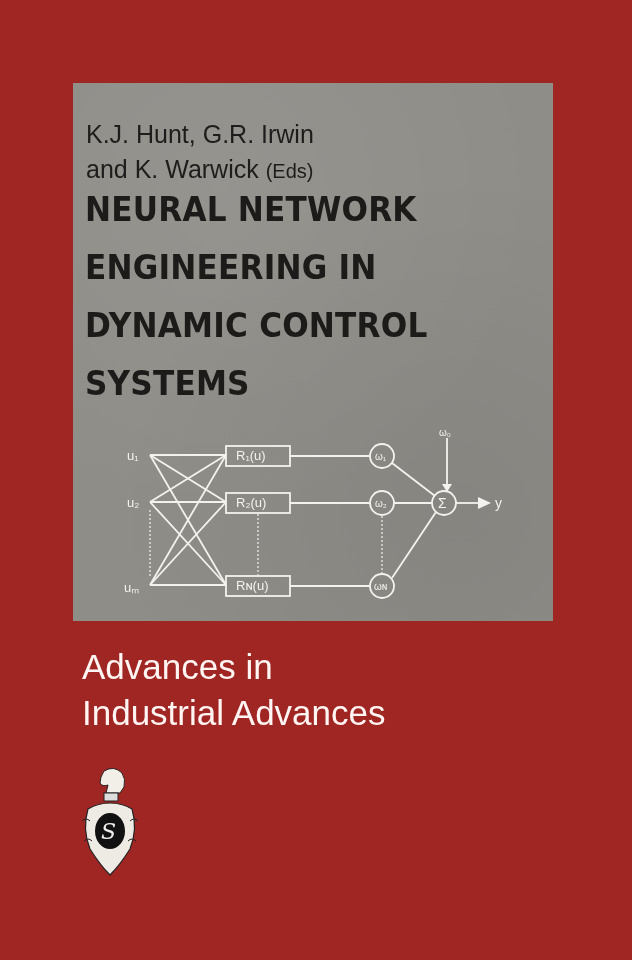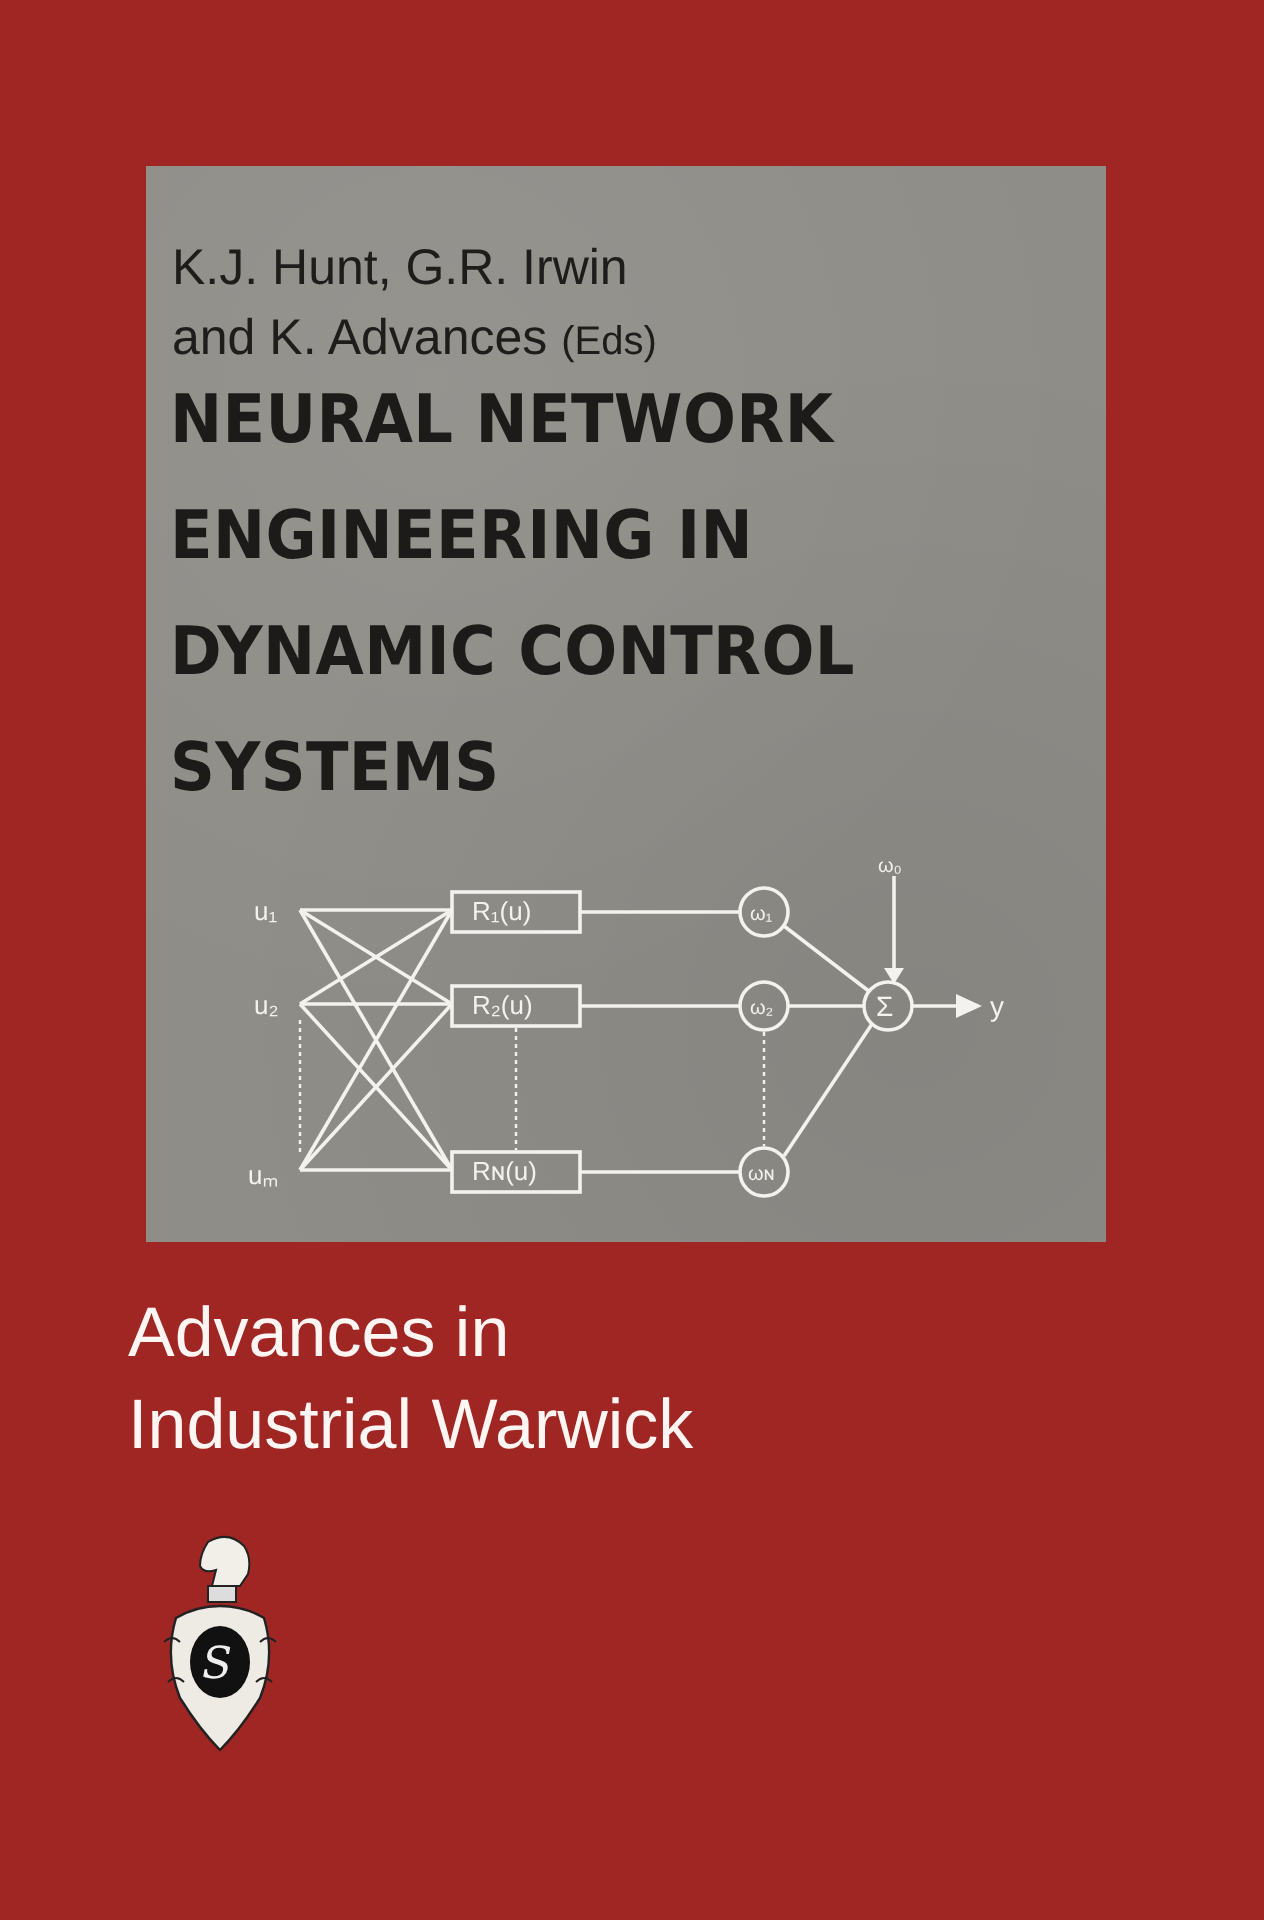--- a/index.html
+++ b/index.html
@@ -3,30 +3,30 @@
 <meta charset="utf-8">
 <style>
   html,body{margin:0;padding:0;}
   body{width:632px;height:960px;background:#a02624;position:relative;overflow:hidden;font-family:"Liberation Sans",sans-serif;}
   .panel{position:absolute;left:73px;top:83px;width:480px;height:538px;background:#8f8d88;
     background-image:radial-gradient(circle at 30% 20%,rgba(255,255,255,0.06),transparent 60%),radial-gradient(circle at 80% 80%,rgba(0,0,0,0.06),transparent 60%);}
   .authors{position:absolute;left:13px;top:10px;font-size:25px;line-height:35px;color:#1e1d1b;margin-top:24px;}
   .authors .eds{font-size:20px;}
   .title{position:absolute;left:12px;top:98px;font-family:"DejaVu Sans",sans-serif;font-weight:bold;font-size:33.5px;line-height:58px;color:#1c1b19;letter-spacing:0.2px;transform:scaleX(0.93);transform-origin:left top;white-space:nowrap;}
   .diagram{position:absolute;left:27px;top:347px;width:420px;height:180px;}
-  .series{position:absolute;left:64px;top:644px;color:#fff5f2;font-size:35px;line-height:46px;}
+  .series{position:absolute;left:82px;top:644px;color:#fff5f2;font-size:35px;line-height:46px;}
   .logo{position:absolute;left:78px;top:765px;width:64px;height:116px;}
 </style>
 </head>
 <body>
 
 <div class="panel">
   <div class="authors">
     <div>K.J. Hunt, G.R. Irwin</div>
-    <div><span>and K. Advances</span> <span class="eds">(Eds)</span></div>
+    <div><span>and K. Warwick</span> <span class="eds">(Eds)</span></div>
   </div>
   <div class="title">
     <div>NEURAL NETWORK</div>
     <div>ENGINEERING IN</div>
     <div>DYNAMIC CONTROL</div>
     <div>SYSTEMS</div>
   </div>
 
   <svg class="diagram" viewBox="0 0 420 180" xmlns="http://www.w3.org/2000/svg">
     <g stroke="#f4f2ee" stroke-width="1.8" fill="none">
@@ -78,21 +78,21 @@
         <text x="274" y="160" font-size="10">ωɴ</text>
       <text x="339" y="6" font-size="10">ω₀</text>
       <text x="338" y="78" font-size="14">Σ</text>
       <text x="395" y="78" font-size="14">y</text>
     </g>
   </svg>
 </div>
 
 <div class="series">
   <div>Advances in</div>
-  <div>Industrial Warwick</div>
+  <div>Industrial Advances</div>
 </div>
 
 <svg class="logo" viewBox="0 0 64 116" xmlns="http://www.w3.org/2000/svg">
   <path d="M26 6 q10 -6 18 2 q4 6 2 14 l-4 6 h-14 l2 -8 q-6 2 -8 -2 q0 -6 4 -12z" fill="#f2efe9" stroke="#222" stroke-width="1"></path>
   <rect x="26" y="28" width="14" height="8" fill="#ddd" stroke="#222"></rect>
   <path d="M10 44 q-6 20 2 40 q10 16 20 26 q10 -10 20 -26 q8 -20 2 -40 q-10 -6 -22 -6 q-12 0 -22 6z" fill="#eeeae4" stroke="#222" stroke-width="1.2"></path>
   <ellipse cx="32" cy="66" rx="15" ry="18" fill="#111"></ellipse>
   <text x="23" y="74" font-family="DejaVu Serif, serif" font-size="22" fill="#eee" font-style="italic">S</text>
   <path d="M4 56 q4 -4 8 0 M52 56 q4 -4 8 0 M6 76 q4 -4 8 0 M50 76 q4 -4 8 0" stroke="#222" fill="none"></path>
 </svg>

